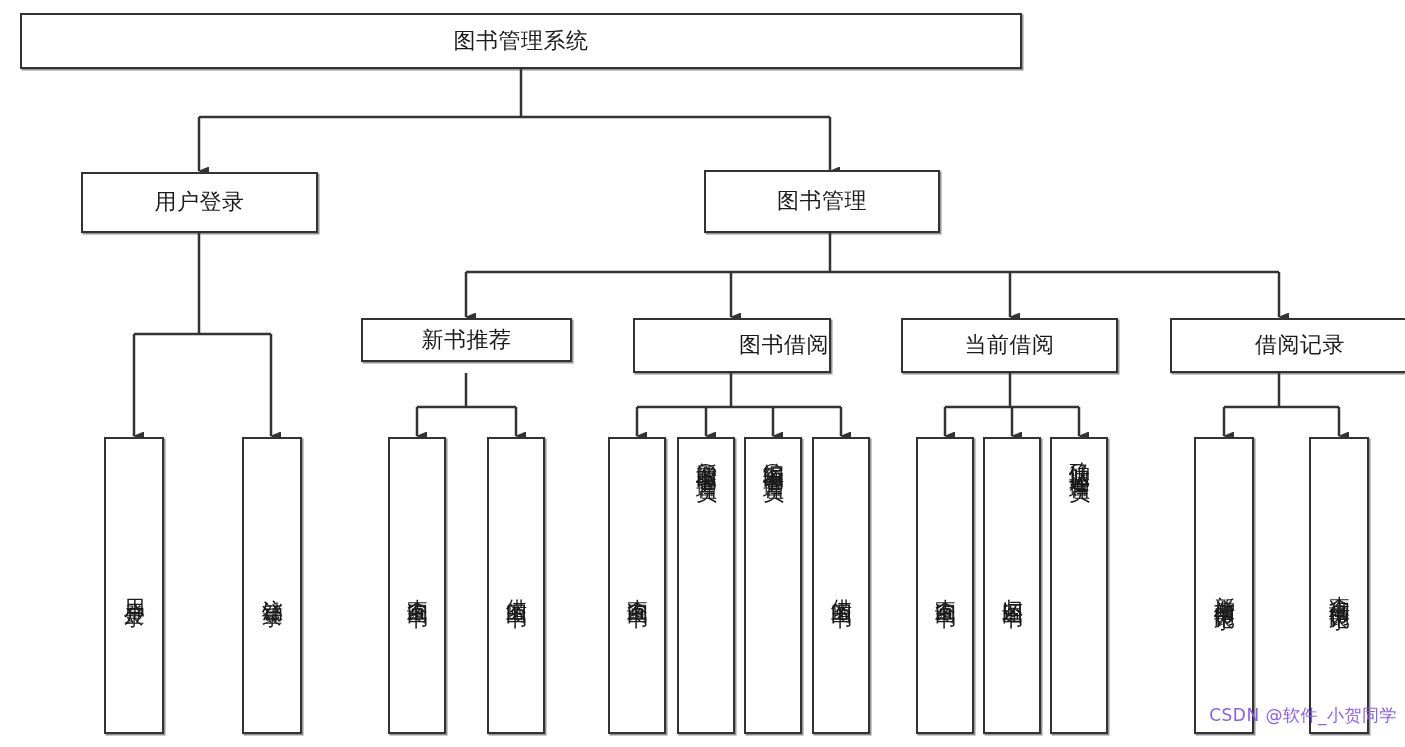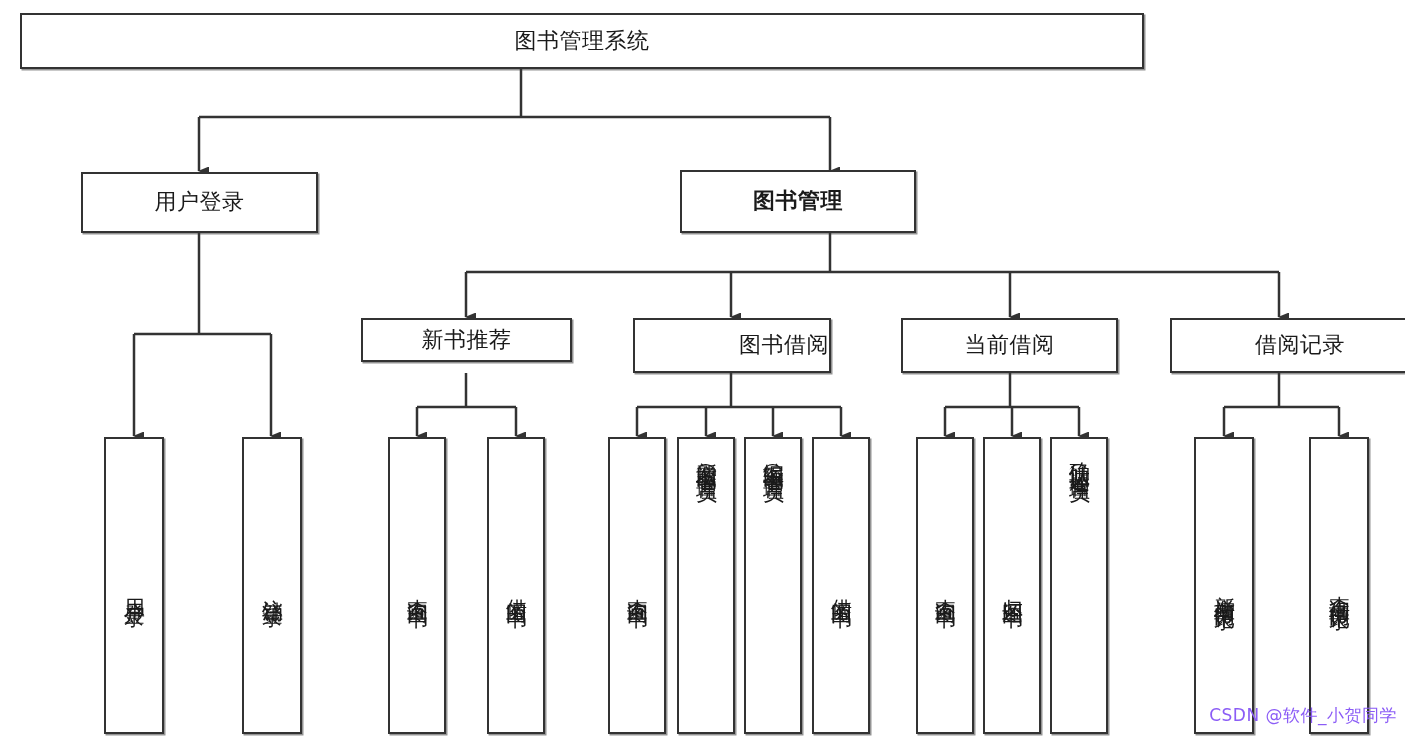--- a/index.html
+++ b/index.html
@@ -114,27 +114,27 @@
         <line x1="1012" y1="407" x2="1012" y2="436" stroke="#333333" stroke-width="2.5" marker-end="url(#arrowhead)"></line>
         <line x1="1079" y1="407" x2="1079" y2="436" stroke="#333333" stroke-width="2.5" marker-end="url(#arrowhead)"></line>
         <line x1="1279" y1="373" x2="1279" y2="407" stroke="#333333" stroke-width="2.5"></line>
         <line x1="1224" y1="407" x2="1339" y2="407" stroke="#333333" stroke-width="2.5"></line>
         <line x1="1224" y1="407" x2="1224" y2="436" stroke="#333333" stroke-width="2.5" marker-end="url(#arrowhead)"></line>
         <line x1="1339" y1="407" x2="1339" y2="436" stroke="#333333" stroke-width="2.5" marker-end="url(#arrowhead)"></line>
       </g>
   </svg>
 
   <div id="node-group">
-      <div class="node-box" style="left: 20px; top: 13px; width: 1124px; height: 56px;">
+      <div class="node-box" style="left: 20px; top: 13px; width: 1002px; height: 56px;">
         <span class="node-label-h">图书管理系统</span>
       </div>
       <div class="node-box" style="left: 81px; top: 172px; width: 237px; height: 61px;">
         <span class="node-label-h">用户登录</span>
       </div>
-      <div class="node-box" style="left: 680px; top: 170px; width: 236px; height: 63px; font-weight: bold;">
+      <div class="node-box" style="left: 704px; top: 170px; width: 236px; height: 63px;">
         <span class="node-label-h">图书管理</span>
       </div>
       <div class="node-box" style="left: 361px; top: 318px; width: 211px; height: 44px;">
         <span class="node-label-h">新书推荐</span>
       </div>
       <div class="node-box" style="left: 633px; top: 318px; width: 198px; height: 55px; justify-content: flex-end;">
         <span class="node-label-h">图书借阅</span>
       </div>
       <div class="node-box" style="left: 901px; top: 318px; width: 217px; height: 55px;">
         <span class="node-label-h">当前借阅</span>

